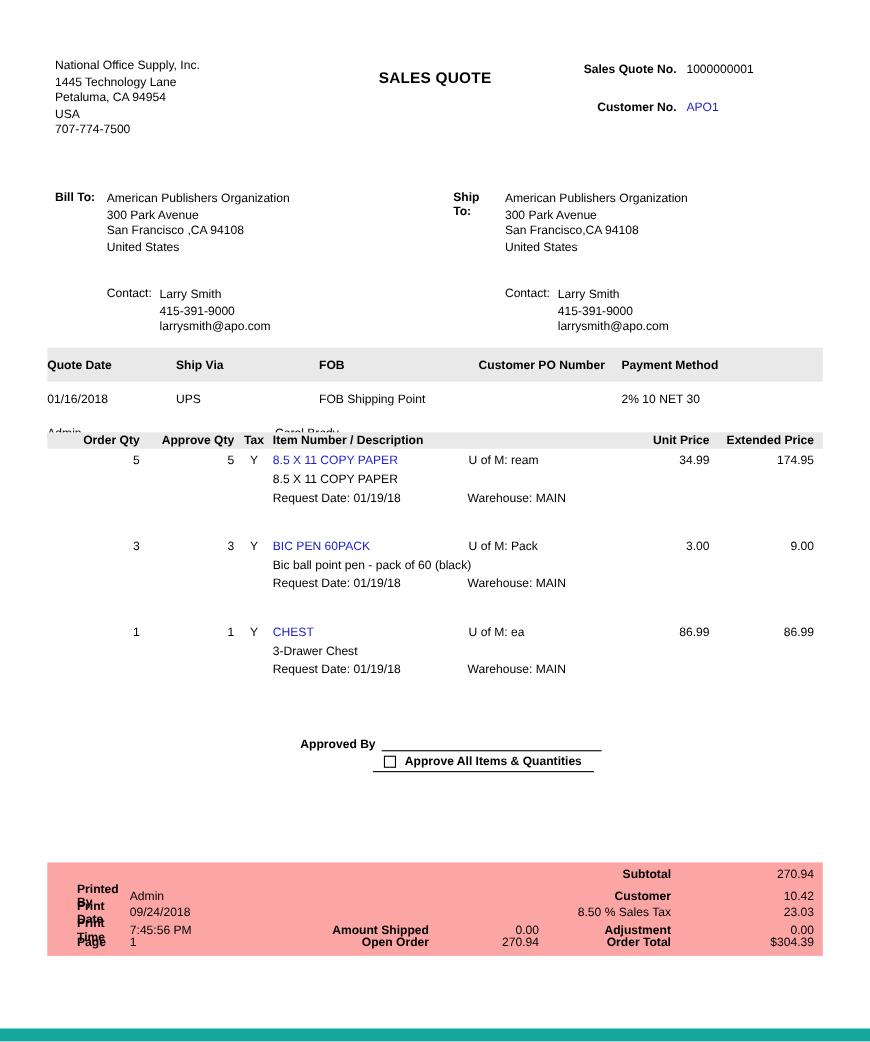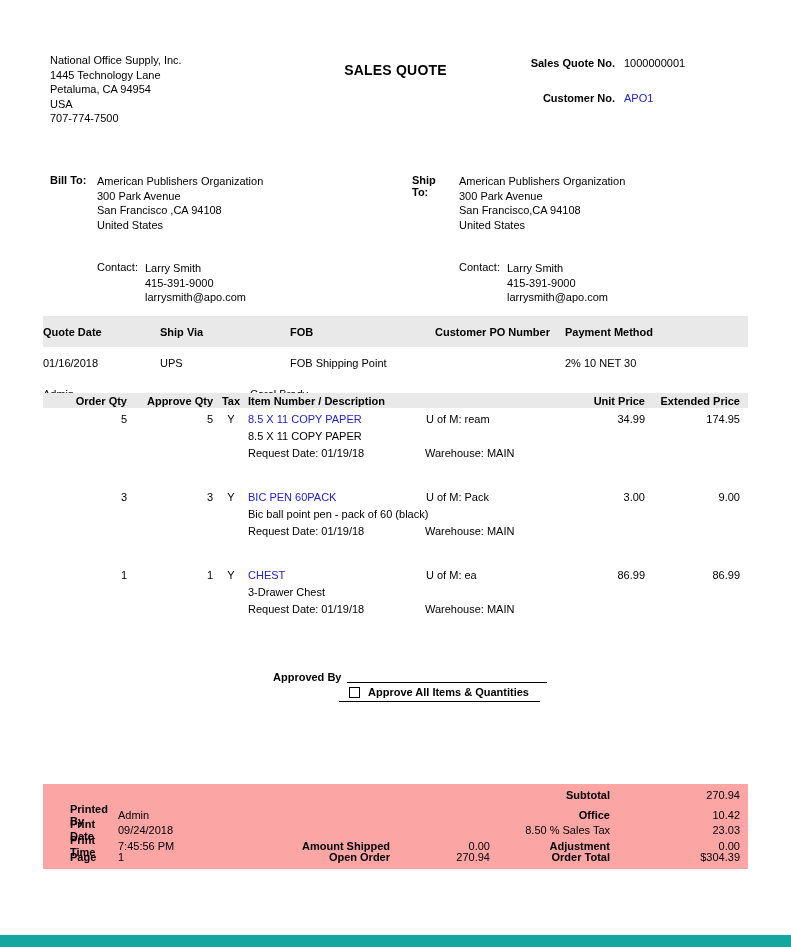--- a/index.html
+++ b/index.html
@@ -250,21 +250,21 @@
         <span class="f-mv"></span>
       <span class="f-rl">Subtotal</span>
       <span class="f-rv">270.94</span>
       <span></span>
     </div>
     <div class="f-row">
       <span class="f-ll">Printed By</span>
       <span class="f-lv">Admin</span>
       <span class="f-ml"></span>
         <span class="f-mv"></span>
-      <span class="f-rl">Office</span>
+      <span class="f-rl">Customer</span>
       <span class="f-rv">10.42</span>
       <span></span>
     </div>
     <div class="f-row">
       <span class="f-ll">Print Date</span>
       <span class="f-lv">09/24/2018</span>
       <span class="f-ml"></span>
         <span class="f-mv"></span>
       <span class="f-rl normal">8.50 % Sales Tax</span>
       <span class="f-rv">23.03</span>

